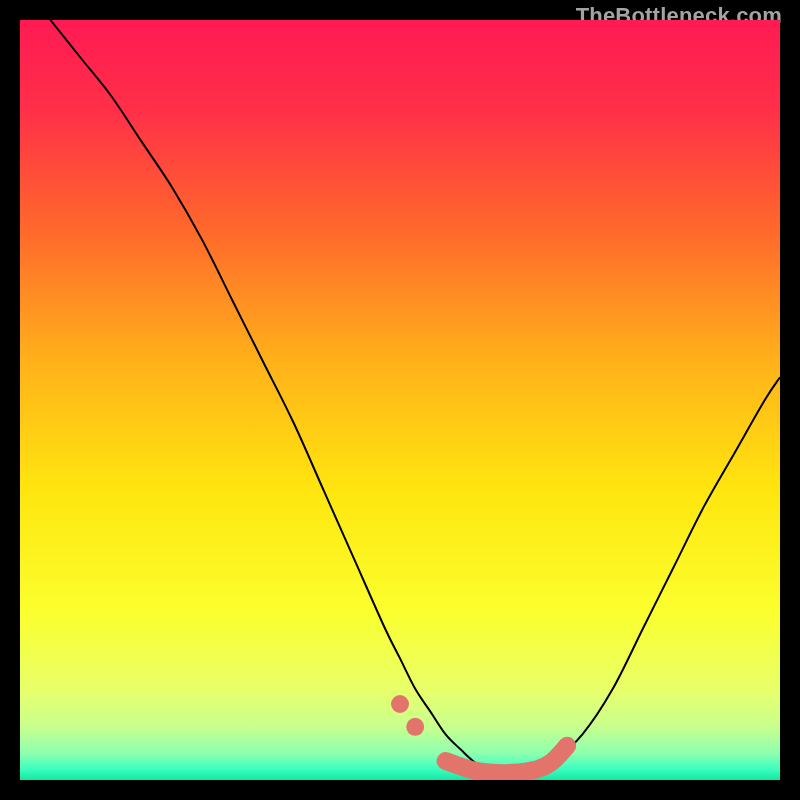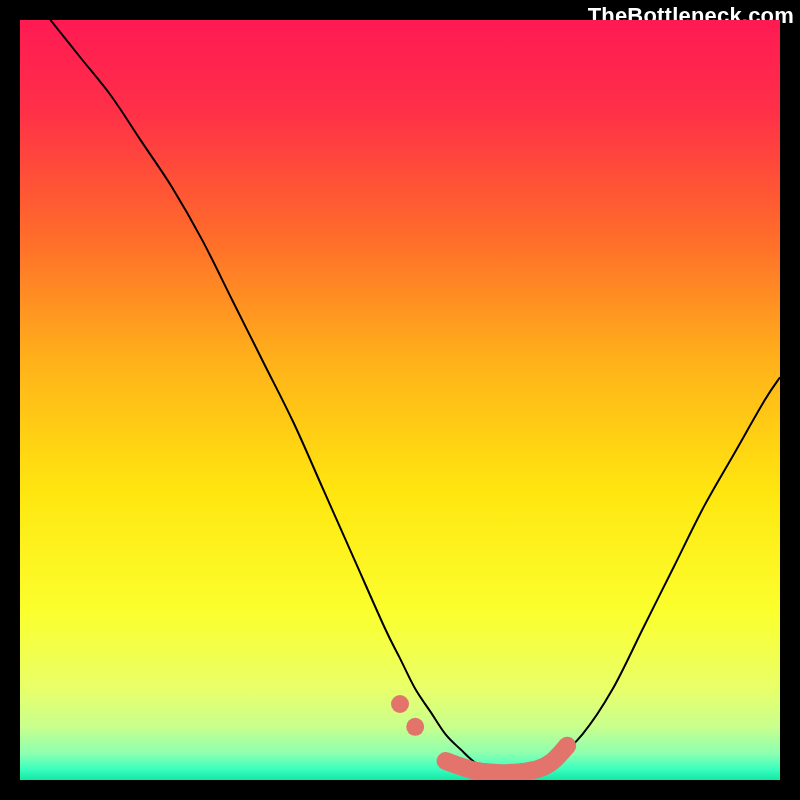--- a/index.html
+++ b/index.html
@@ -20,22 +20,22 @@
   .plot {
     position: absolute;
     left: 20px;
     top: 20px;
     width: 760px;
     height: 760px;
   }
   .watermark {
     position: absolute;
     top: 3px;
-    right: 6px;
-    color: #ffffff;
+    right: 18px;
+    color: #a3a3a3;
     font-size: 22px;
     font-weight: 600;
     letter-spacing: 0.2px;
     user-select: none;
   }
 </style>
 </head>
 <body>
 
 <div class="stage">

